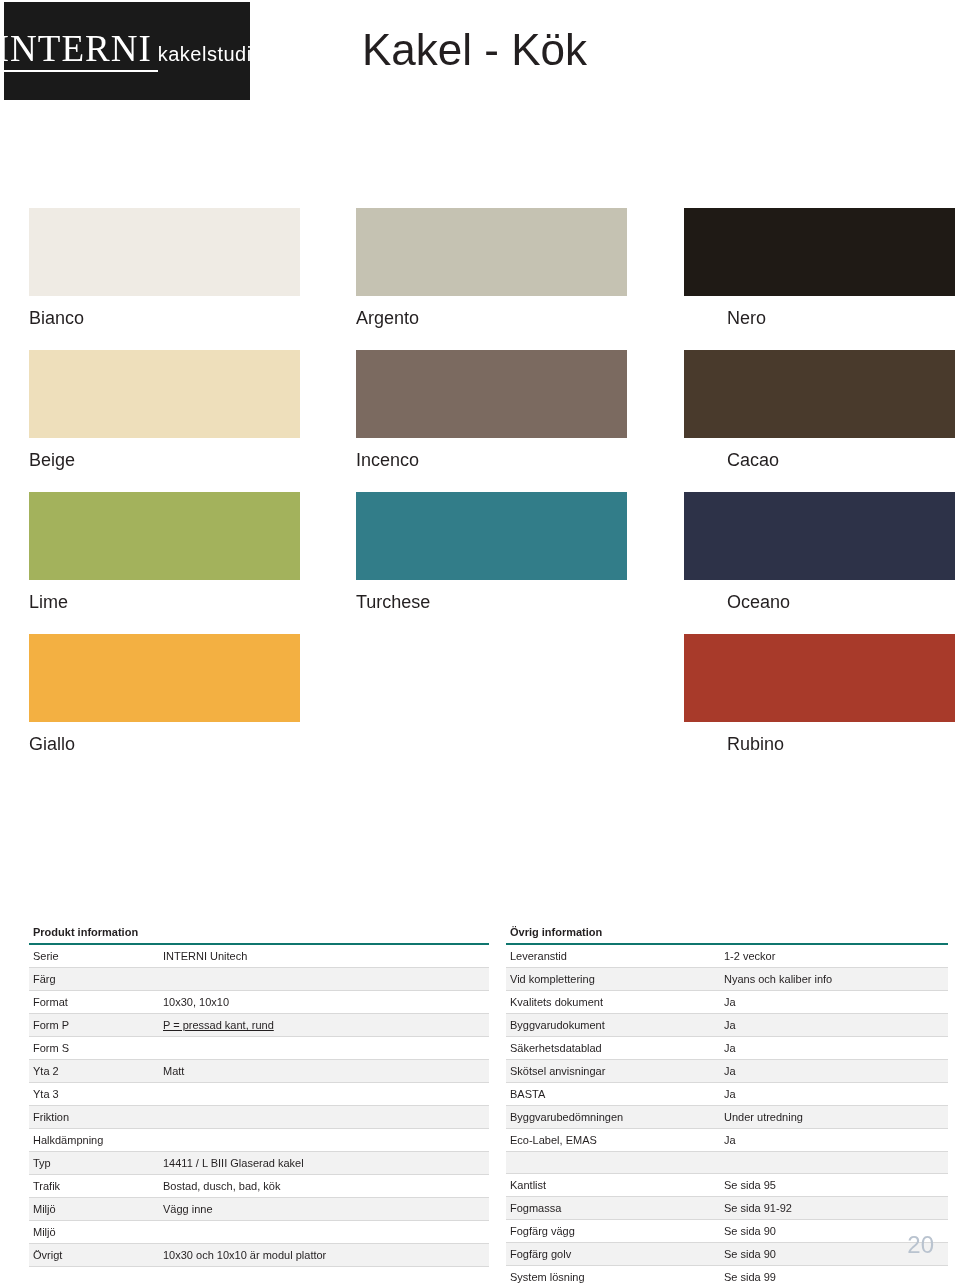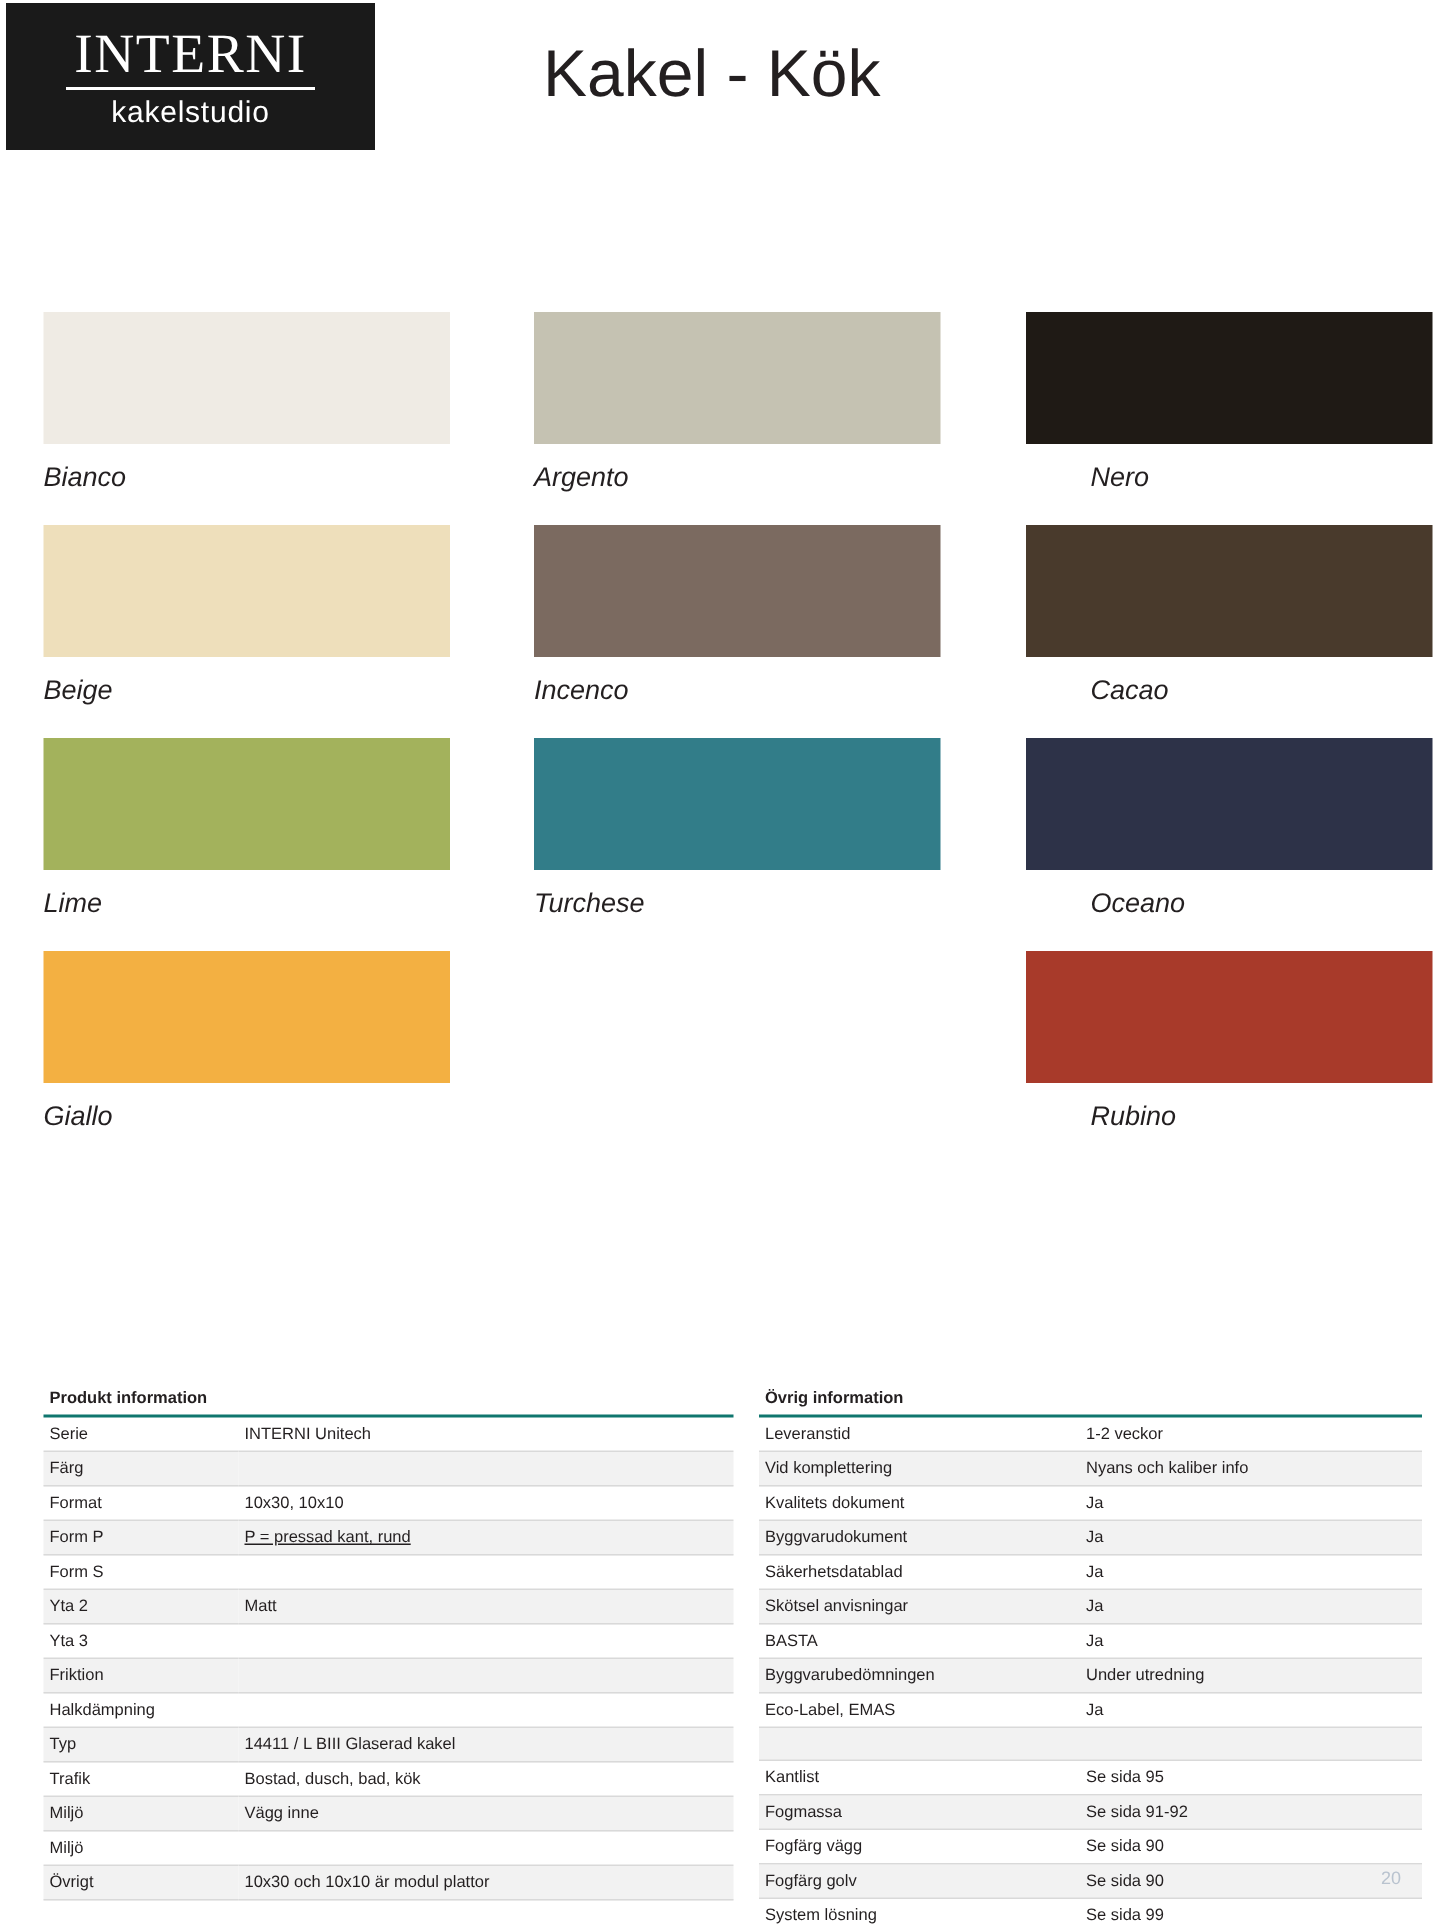--- a/index.html
+++ b/index.html
@@ -16,21 +16,20 @@
 
   
   .logo-box {
     position: absolute;
     left: 4px;
     top: 2px;
     width: 246px;
     height: 98px;
     background: #1a1a1a;
     display: flex;
-    flex-direction: column;
     align-items: center;
     justify-content: center;
   }
   .logo-top {
     font-family: "Liberation Serif", serif;
     color: #ffffff;
     font-size: 37px;
     letter-spacing: 1px;
     line-height: 1;
     font-weight: 400;
@@ -60,21 +59,20 @@
   
   .swatch-grid {
     position: absolute;
     left: 0;
     top: 208px;
     width: 960px;
   }
   .swatch-row {
     position: relative;
     height: 142px;
-    font-style: italic;
   }
   .swatch {
     position: absolute;
     width: 271px;
     height: 88px;
   }
   .swatch-col-0 { left: 29px; }
   .swatch-col-1 { left: 356px; }
   .swatch-col-2 { left: 684px; }
   .swatch-label {
@@ -126,21 +124,21 @@
   table.info tr:nth-child(even) td { background: #f2f2f2; }
   .col-key { width: 130px; }
   .col-val { width: auto; }
   .col-key-r { width: 214px; }
   .underline { text-decoration: underline; }
 
   .page-number {
     position: absolute;
     right: 26px;
     bottom: 24px;
-    font-size: 12px;
+    font-size: 24px;
     color: #b9c3cf;
   }
 </style>
 </head>
 <body>
 
 <div class="logo-box">
   <div class="logo-top">INTERNI</div>
   <div class="logo-bottom">kakelstudio</div>
 </div>

